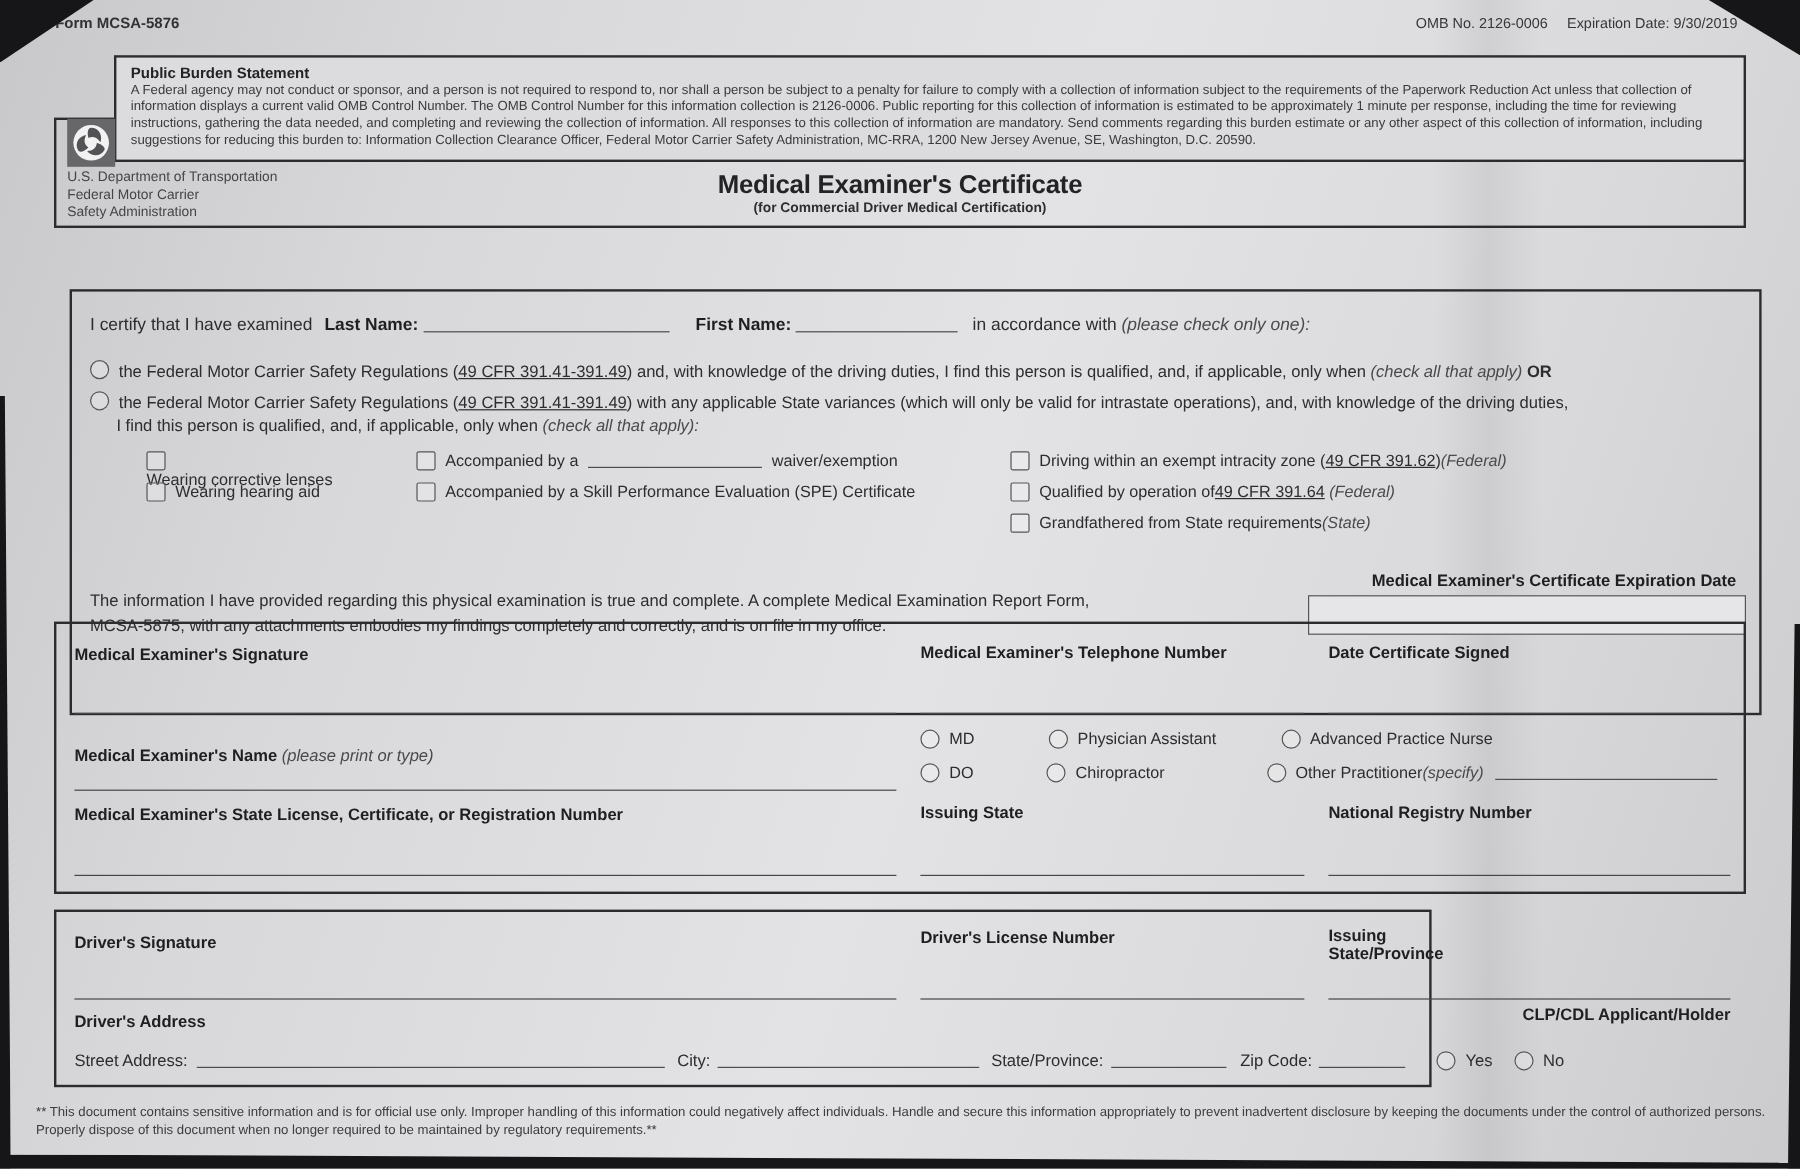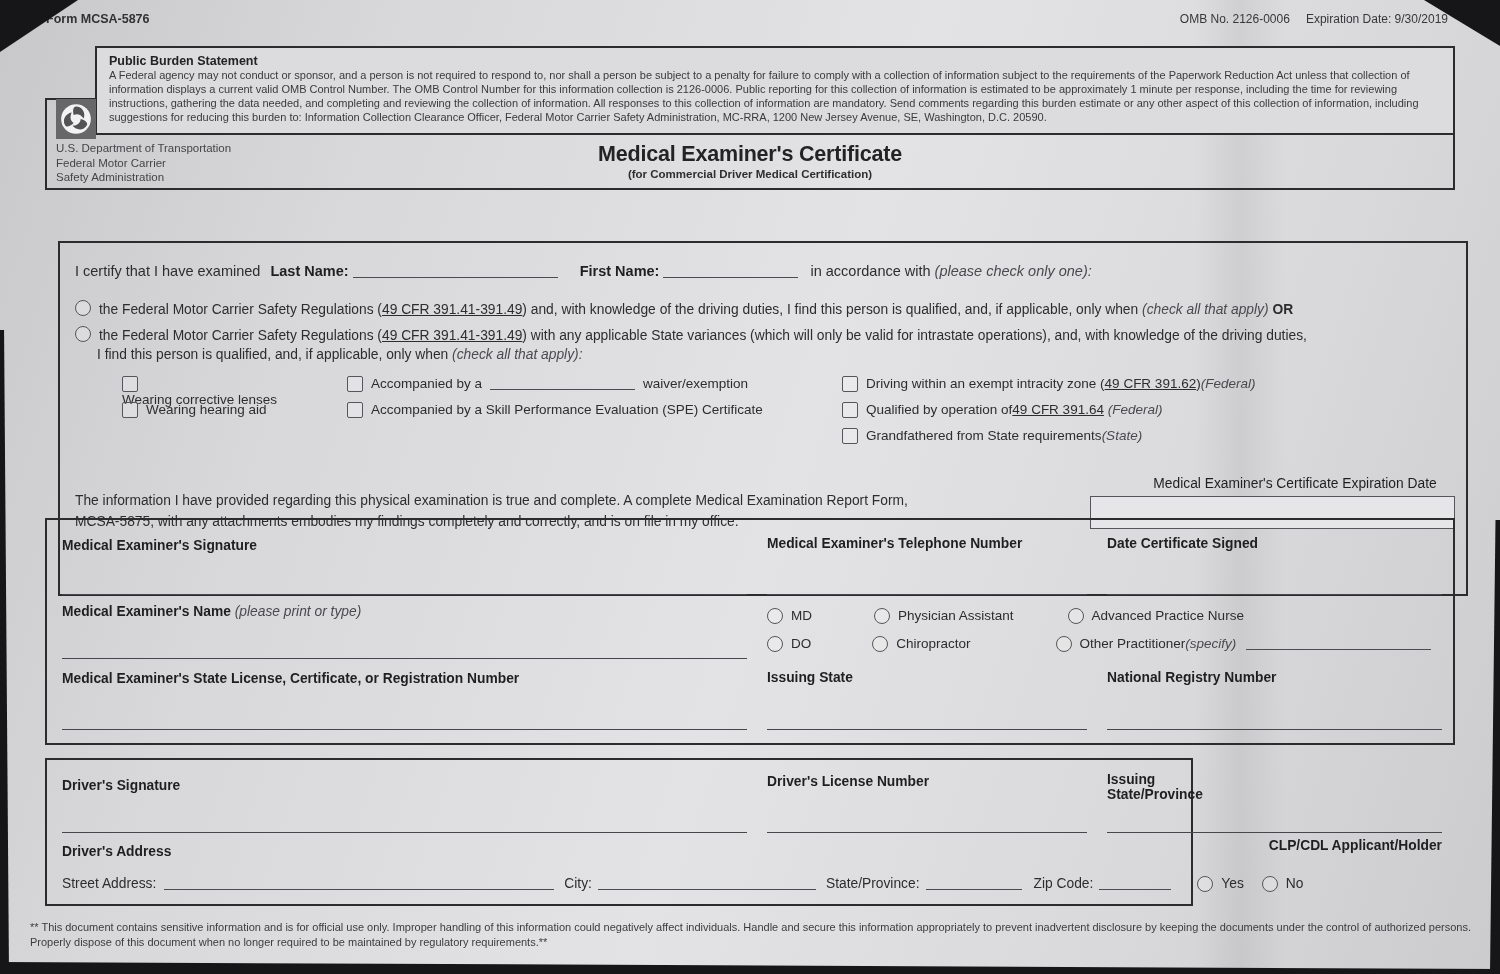--- a/index.html
+++ b/index.html
@@ -48,21 +48,21 @@
   .it{font-style:italic;color:#4a4a4e;}
   .cfr{text-decoration:underline;}
   .nowrap{white-space:nowrap;}
 
   .blank{display:inline-block;border-bottom:1.4px solid #4c4c50;height:13px;vertical-align:-2px;}
   .line{position:absolute;border-top:1.4px solid #47474b;height:0;}
   .cb{display:inline-block;width:14px;height:14px;border:1.6px solid #56565a;border-radius:2px;background:rgba(255,255,255,0.25);vertical-align:-2px;margin-right:8px;flex:none;}
   .radio{display:inline-block;width:14px;height:14px;border:1.6px solid #56565a;border-radius:50%;background:rgba(255,255,255,0.25);vertical-align:-2px;margin-right:8px;flex:none;}
   .chkrow{position:absolute;display:flex;align-items:flex-start;font-size:13.5px;white-space:nowrap;}
 
-  .exp-label{position:absolute;left:1030px;top:233px;width:410px;text-align:center;font-weight:normal;font-size:13.8px;color:#1f1f21;}
+  .exp-label{position:absolute;left:1030px;top:233px;width:410px;text-align:center;font-weight:bold;font-size:13.8px;color:#1f1f21;}
   .exp-input{position:absolute;left:1030px;top:253px;width:365px;height:33px;border:1.5px solid #55555a;background:#e6e6e8;box-sizing:border-box;}
 
   .footnote{left:30px;top:920px;font-size:11px;line-height:1.35;color:#3c3c3f;z-index:5;}
 </style>
 </head>
 <body>
 
 <div class="paper">
   <div class="fold"></div>
 
@@ -155,21 +155,21 @@
     <div class="abs nowrap txt" style="left:15px;top:250px;">The information I have provided regarding this physical examination is true and complete. A complete Medical Examination Report Form,</div>
     <div class="abs nowrap txt" style="left:15px;top:271px;">MCSA-5875, with any attachments embodies my findings completely and correctly, and is on file in my office.</div>
     <div class="exp-label">Medical Examiner's Certificate Expiration Date</div>
     <div class="exp-input"></div>
   </div>
 
   <div class="box exam-box">
     <div class="abs lbl" style="left:15px;top:18px;">Medical Examiner's Signature</div>
     <div class="line" style="left:15px;top:74px;width:685px;"></div>
 
-    <div class="abs lbl" style="left:15px;top:84px;">
+    <div class="abs lbl" style="left:15px;top:102px;">
       <span>Medical Examiner's Name </span><span class="it" style="font-weight:normal;">(please print or type)</span>
     </div>
     <div class="line" style="left:15px;top:138px;width:685px;"></div>
 
     <div class="abs lbl" style="left:15px;top:151px;">Medical Examiner's State License, Certificate, or Registration Number</div>
     <div class="line" style="left:15px;top:209px;width:685px;"></div>
 
     <div class="abs lbl" style="left:720px;top:16px;">Medical Examiner's Telephone Number</div>
     <div class="line" style="left:720px;top:74px;width:320px;"></div>
     <div class="abs lbl" style="left:1060px;top:16px;">Date Certificate Signed</div>

